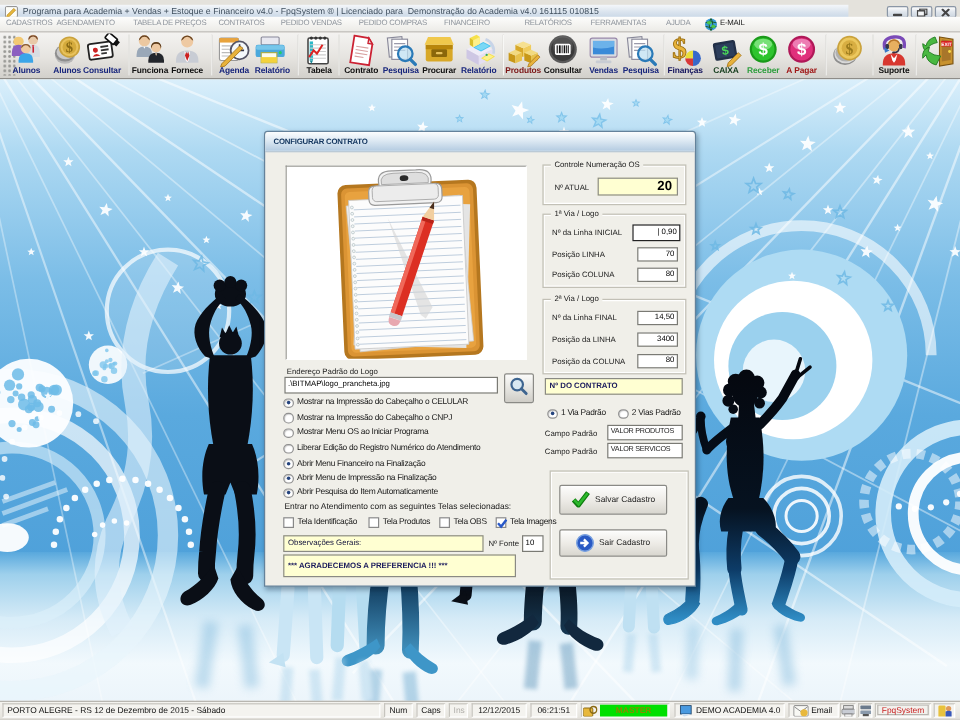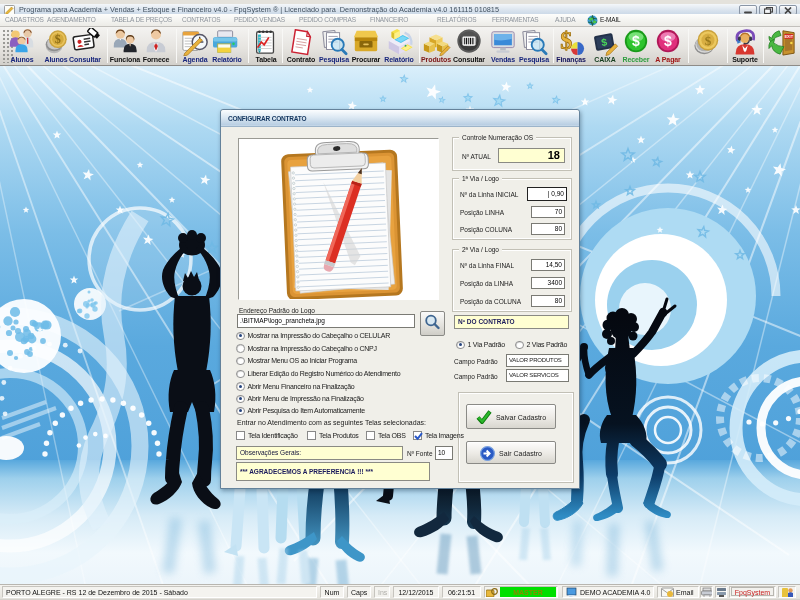--- a/index.html
+++ b/index.html
@@ -1,16 +1,16 @@
 <!DOCTYPE html>
 <html><head><meta charset="utf-8"><style>
 *{margin:0;padding:0;box-sizing:border-box}
 html,body{width:800px;height:600px;overflow:hidden;font-family:"Liberation Sans",sans-serif}
 #root{position:relative;width:800px;height:600px;background:#e4e2dc}
-#titlebar{position:absolute;left:0;top:4px;width:800px;height:13px;background:linear-gradient(#f4f7fa,#d8e2ed 55%,#c6d5e5);border-bottom:1px solid #9ab0c8;font-size:7.3px;color:#40505f;line-height:12px}
+#titlebar{position:absolute;left:0;top:4px;width:707px;height:13px;background:linear-gradient(#f4f7fa,#d8e2ed 55%,#c6d5e5);border-bottom:1px solid #9ab0c8;font-size:7.3px;color:#40505f;line-height:12px}
 #titlebar .ttext{position:absolute;left:19px;top:0;color:#40505f}
 #ticon{position:absolute;left:4px;top:1px}
 .wbtn{position:absolute;top:1px;width:15px;height:10px;border:1px solid #8a96a6;border-radius:2px;background:linear-gradient(#fdfdfd,#dfe5ec 50%,#cdd6e0);text-align:center}
 .wbtn svg{display:block;margin:1px auto 0}
 #menubar{position:absolute;left:0;top:14px;width:800px;height:12px;background:linear-gradient(#fdfdfc,#ecebe7);font-size:6.5px;letter-spacing:-.2px;color:#8e949c;line-height:12px}
 #menubar span.mi{position:absolute;top:0}
 #toolbar{position:absolute;left:0;top:26px;width:800px;height:40px;background:linear-gradient(#f4f3f1,#e6e4e0 55%,#d2d0cb);border-top:1px solid #c2c0bc;border-bottom:1px solid #8e8c88}
 #grip{position:absolute;left:2px;top:2px;width:11px;height:34px;background-image:radial-gradient(circle,#9a9a96 1px,transparent 1.3px);background-size:4px 4px}
 .tsep{position:absolute;top:2px;width:1px;height:34px;background:#b2b0ac;border-right:1px solid #f8f8f6}
 .tbtn{position:absolute;top:1px;height:38px;text-align:center}
@@ -830,21 +830,21 @@
           </svg></span><span class="rlab">Tela Imagens</span></span>
 <div class="yfld" style="left:15px;top:336px;width:167px;height:14px">Observações Gerais:</div>
 <div class="dl" style="left:186px;top:340px">Nº Fonte</div>
 <div class="fld" style="left:214px;top:336px;width:18px;height:14px;text-align:left;line-height:12px">10</div>
 <div class="yfld b" style="left:15px;top:352px;width:194px;height:19px;line-height:18px">*** AGRADECEMOS A PREFERENCIA !!! ***</div>
 
 <div class="grp" style="left:231px;top:27px;width:120px;height:34px">
         <span class="gcap">Controle Numeração OS</span>
       </div>
 <div class="dl" style="left:241px;top:43px">Nº ATUAL</div>
-<div class="yfld" style="left:277px;top:38px;width:67px;height:15px;font-size:11px;font-weight:bold;text-align:right;line-height:13px;color:#000;padding-right:4px">18</div>
+<div class="yfld" style="left:277px;top:38px;width:67px;height:15px;font-size:11px;font-weight:bold;text-align:right;line-height:13px;color:#000;padding-right:4px">20</div>
 
 <div class="grp" style="left:231px;top:68px;width:120px;height:62px">
         <span class="gcap">1ª Via / Logo</span>
       </div>
 <div class="dl" style="left:239px;top:81px">Nº da Linha INICIAL</div>
 <div class="fld foc" style="left:306px;top:77px;width:40px;height:14px">| 0,90</div>
 <div class="dl" style="left:239px;top:99px">Posição LINHA</div>
 <div class="fld" style="left:310px;top:96px;width:34px;height:12px">70</div>
 <div class="dl" style="left:239px;top:116px">Posição COLUNA</div>
 <div class="fld" style="left:310px;top:113px;width:34px;height:12px">80</div>

